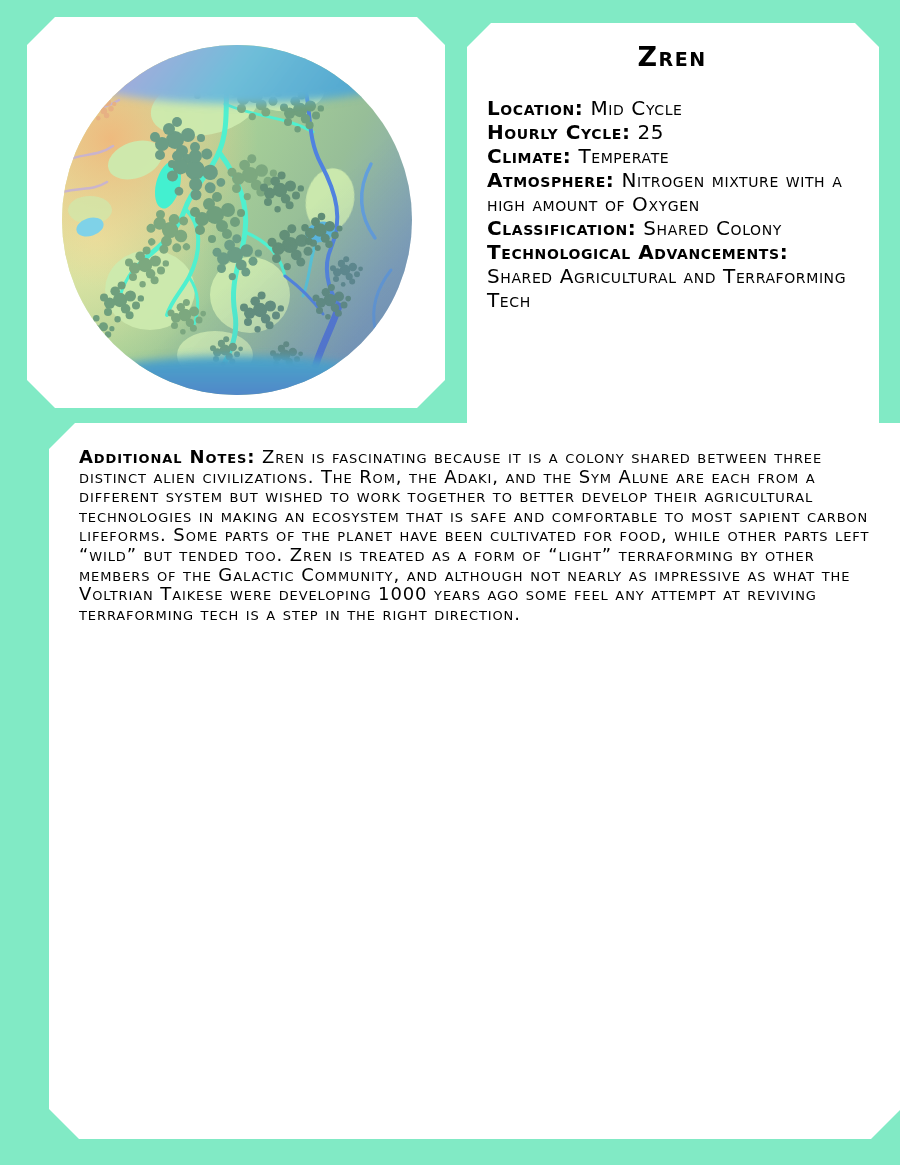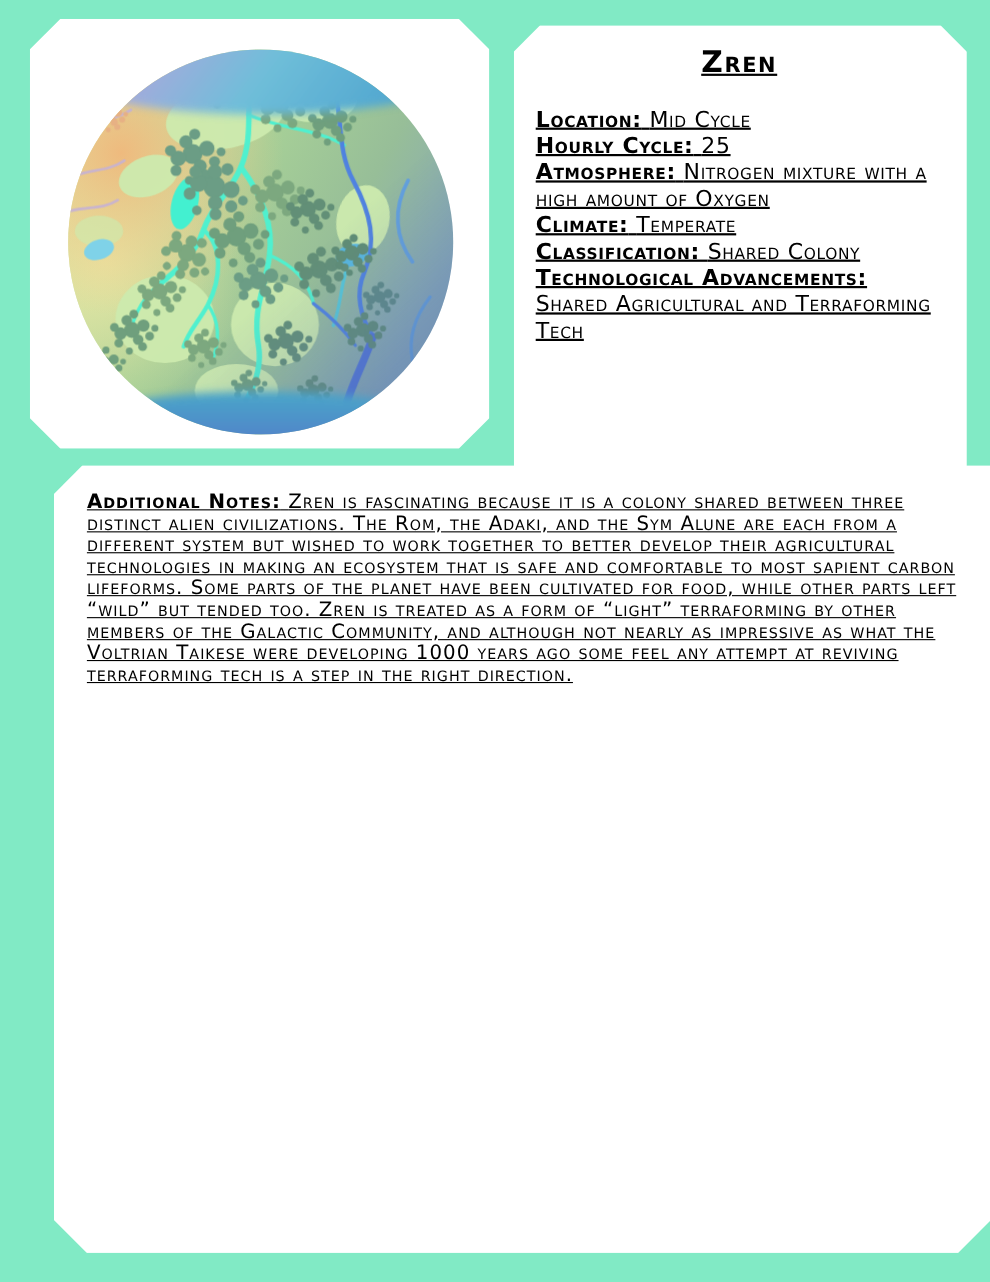--- a/index.html
+++ b/index.html
@@ -2,21 +2,21 @@
 <html><head>
 <meta charset="utf-8">
 <style>
   html,body{margin:0;padding:0;}
   body{
     width:900px;height:1165px;position:relative;overflow:hidden;
     background:#81EAC5;
     font-family:"DejaVu Sans","Liberation Sans",sans-serif;
     color:#000;
   }
-  .panel{position:absolute;background:#ffffff;text-decoration:underline;}
+  .panel{position:absolute;background:#ffffff;}
   .panel-planet{
     left:27px;top:17px;width:418px;height:391px;
     clip-path:polygon(28px 0,calc(100% - 28px) 0,100% 28px,100% calc(100% - 28px),calc(100% - 28px) 100%,28px 100%,0 calc(100% - 28px),0 28px);
   }
   .panel-info{
     left:467px;top:23px;width:412px;height:437px;
     clip-path:polygon(24px 0,calc(100% - 24px) 0,100% 24px,100% 100%,0 100%,0 24px);
   }
   .panel-notes{
     left:27px;top:423px;width:852px;height:716px;
@@ -171,22 +171,22 @@
       <ellipse cx="176" cy="354" rx="195" ry="42" fill="url(#gSouth)" filter="url(#soft)"></ellipse>
     </g>
   </svg>
 </div>
 
 <div class="panel panel-info">
   <div class="info-inner sc">
     <div class="page-title">Zren</div>
     <div class="field"><span class="lbl">Location:</span> <span>Mid Cycle</span></div>
     <div class="field"><span class="lbl">Hourly Cycle:</span> <span>25</span></div>
+    <div class="field"><span class="lbl">Climate:</span> <span>Temperate</span></div>
     <div class="field"><span class="lbl">Atmosphere:</span> <span>Nitrogen mixture with a high amount of Oxygen</span></div>
-    <div class="field"><span class="lbl">Climate:</span> <span>Temperate</span></div>
     <div class="field"><span class="lbl">Classification:</span> <span>Shared Colony</span></div>
     <div class="field"><span class="lbl">Technological Advancements:</span> <span>Shared Agricultural and Terraforming Tech</span></div>
   </div>
 </div>
 
 <div class="panel panel-notes">
   <div class="notes-inner sc">
     <p class="notes-par" style="margin:0"><span class="lbl">Additional Notes:</span> <span>Zren is fascinating because it is a colony shared between three distinct alien civilizations. The Rom, the Adaki, and the Sym Alune are each from a different system but wished to work together to better develop their agricultural technologies in making an ecosystem that is safe and comfortable to most sapient carbon lifeforms. Some parts of the planet have been cultivated for food, while other parts left “wild” but tended too. Zren is treated as a form of “light” terraforming by other members of the Galactic Community, and although not nearly as impressive as what the Voltrian Taikese were developing 1000 years ago some feel any attempt at reviving terraforming tech is a step in the right direction.</span></p>
   </div>
 </div>

